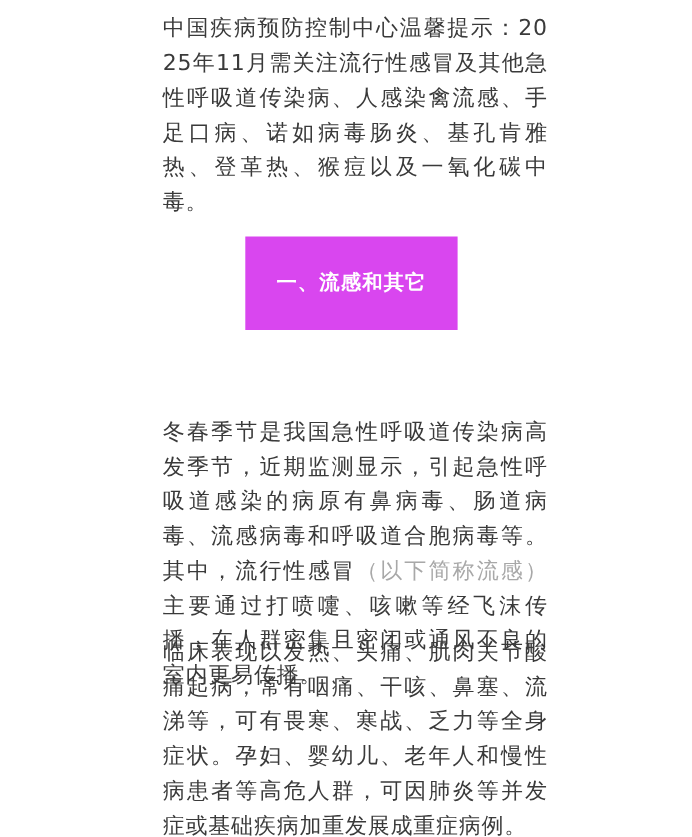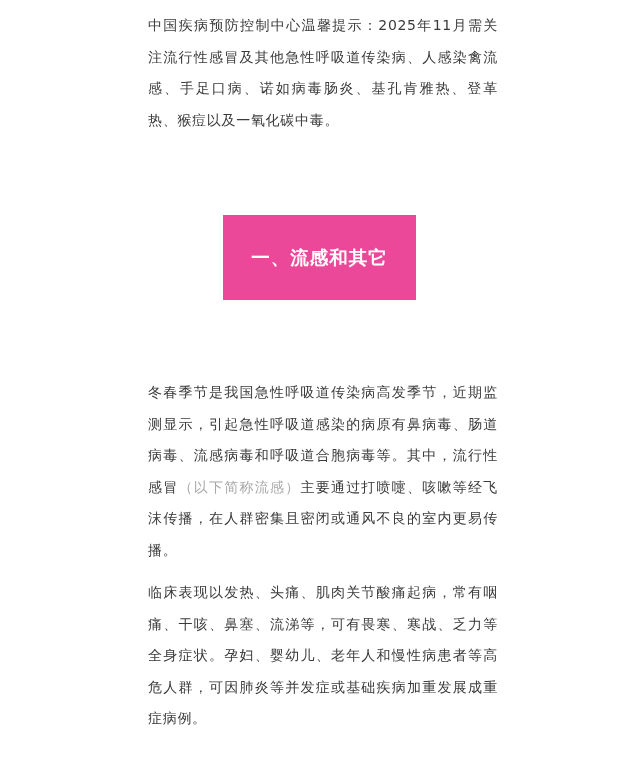--- a/index.html
+++ b/index.html
@@ -16,38 +16,38 @@
     color: #333333;
   }
   .article {
     position: absolute;
     left: 148px;
     top: 10px;
     width: 350px;
   }
   .para {
     margin: 0;
-    font-size: 14px;
+    font-size: 20px;
     line-height: 31.5px;
     letter-spacing: 0.7px;
     text-align: justify;
     color: #3a3a3a;
     word-break: break-all;
   }
   .para .muted {
     color: #a8a8a8;
   }
   .p1 { position: absolute; top: 0; left: 0; width: 350px; }
   .heading-box {
     position: absolute;
     left: 75px;
     top: 205px;
     width: 193px;
     height: 85px;
-    background: #ec4899;
+    background: #d946ef;
     color: #ffffff;
     font-size: 18.5px;
     font-weight: bold;
     line-height: 32px;
     text-align: center;
     display: flex;
     flex-direction: column;
     justify-content: center;
     letter-spacing: 1px;
   }

